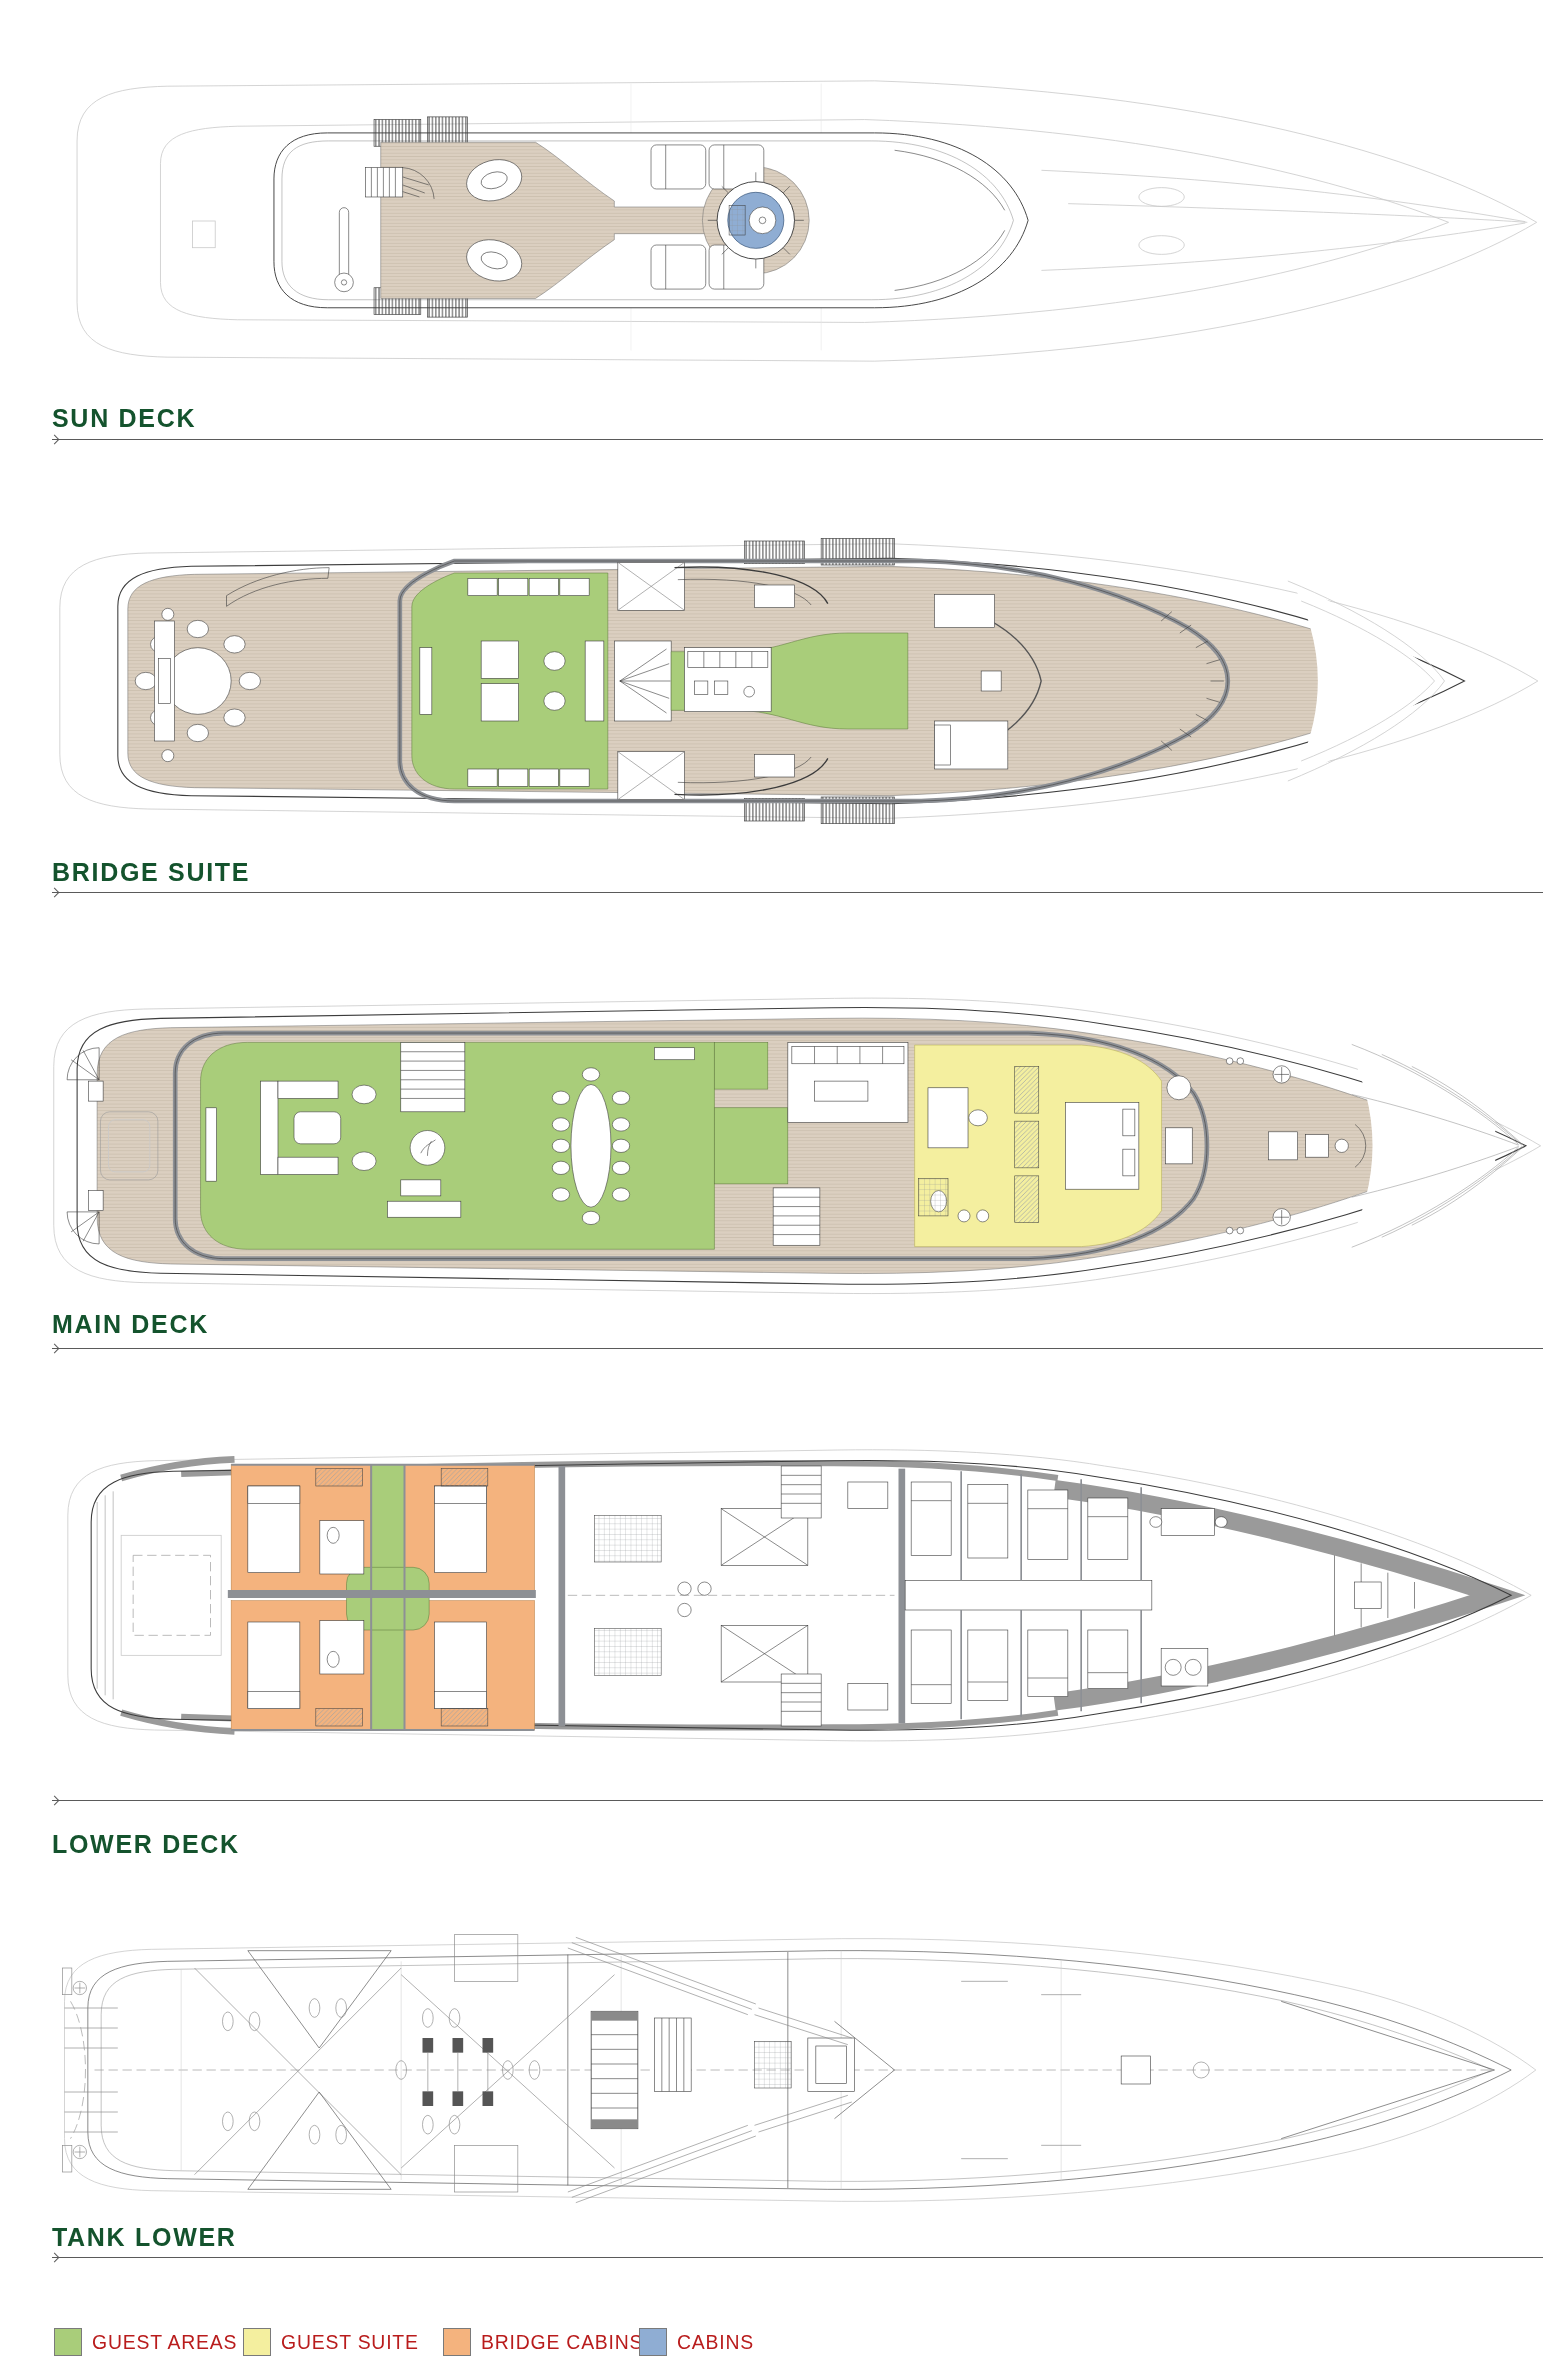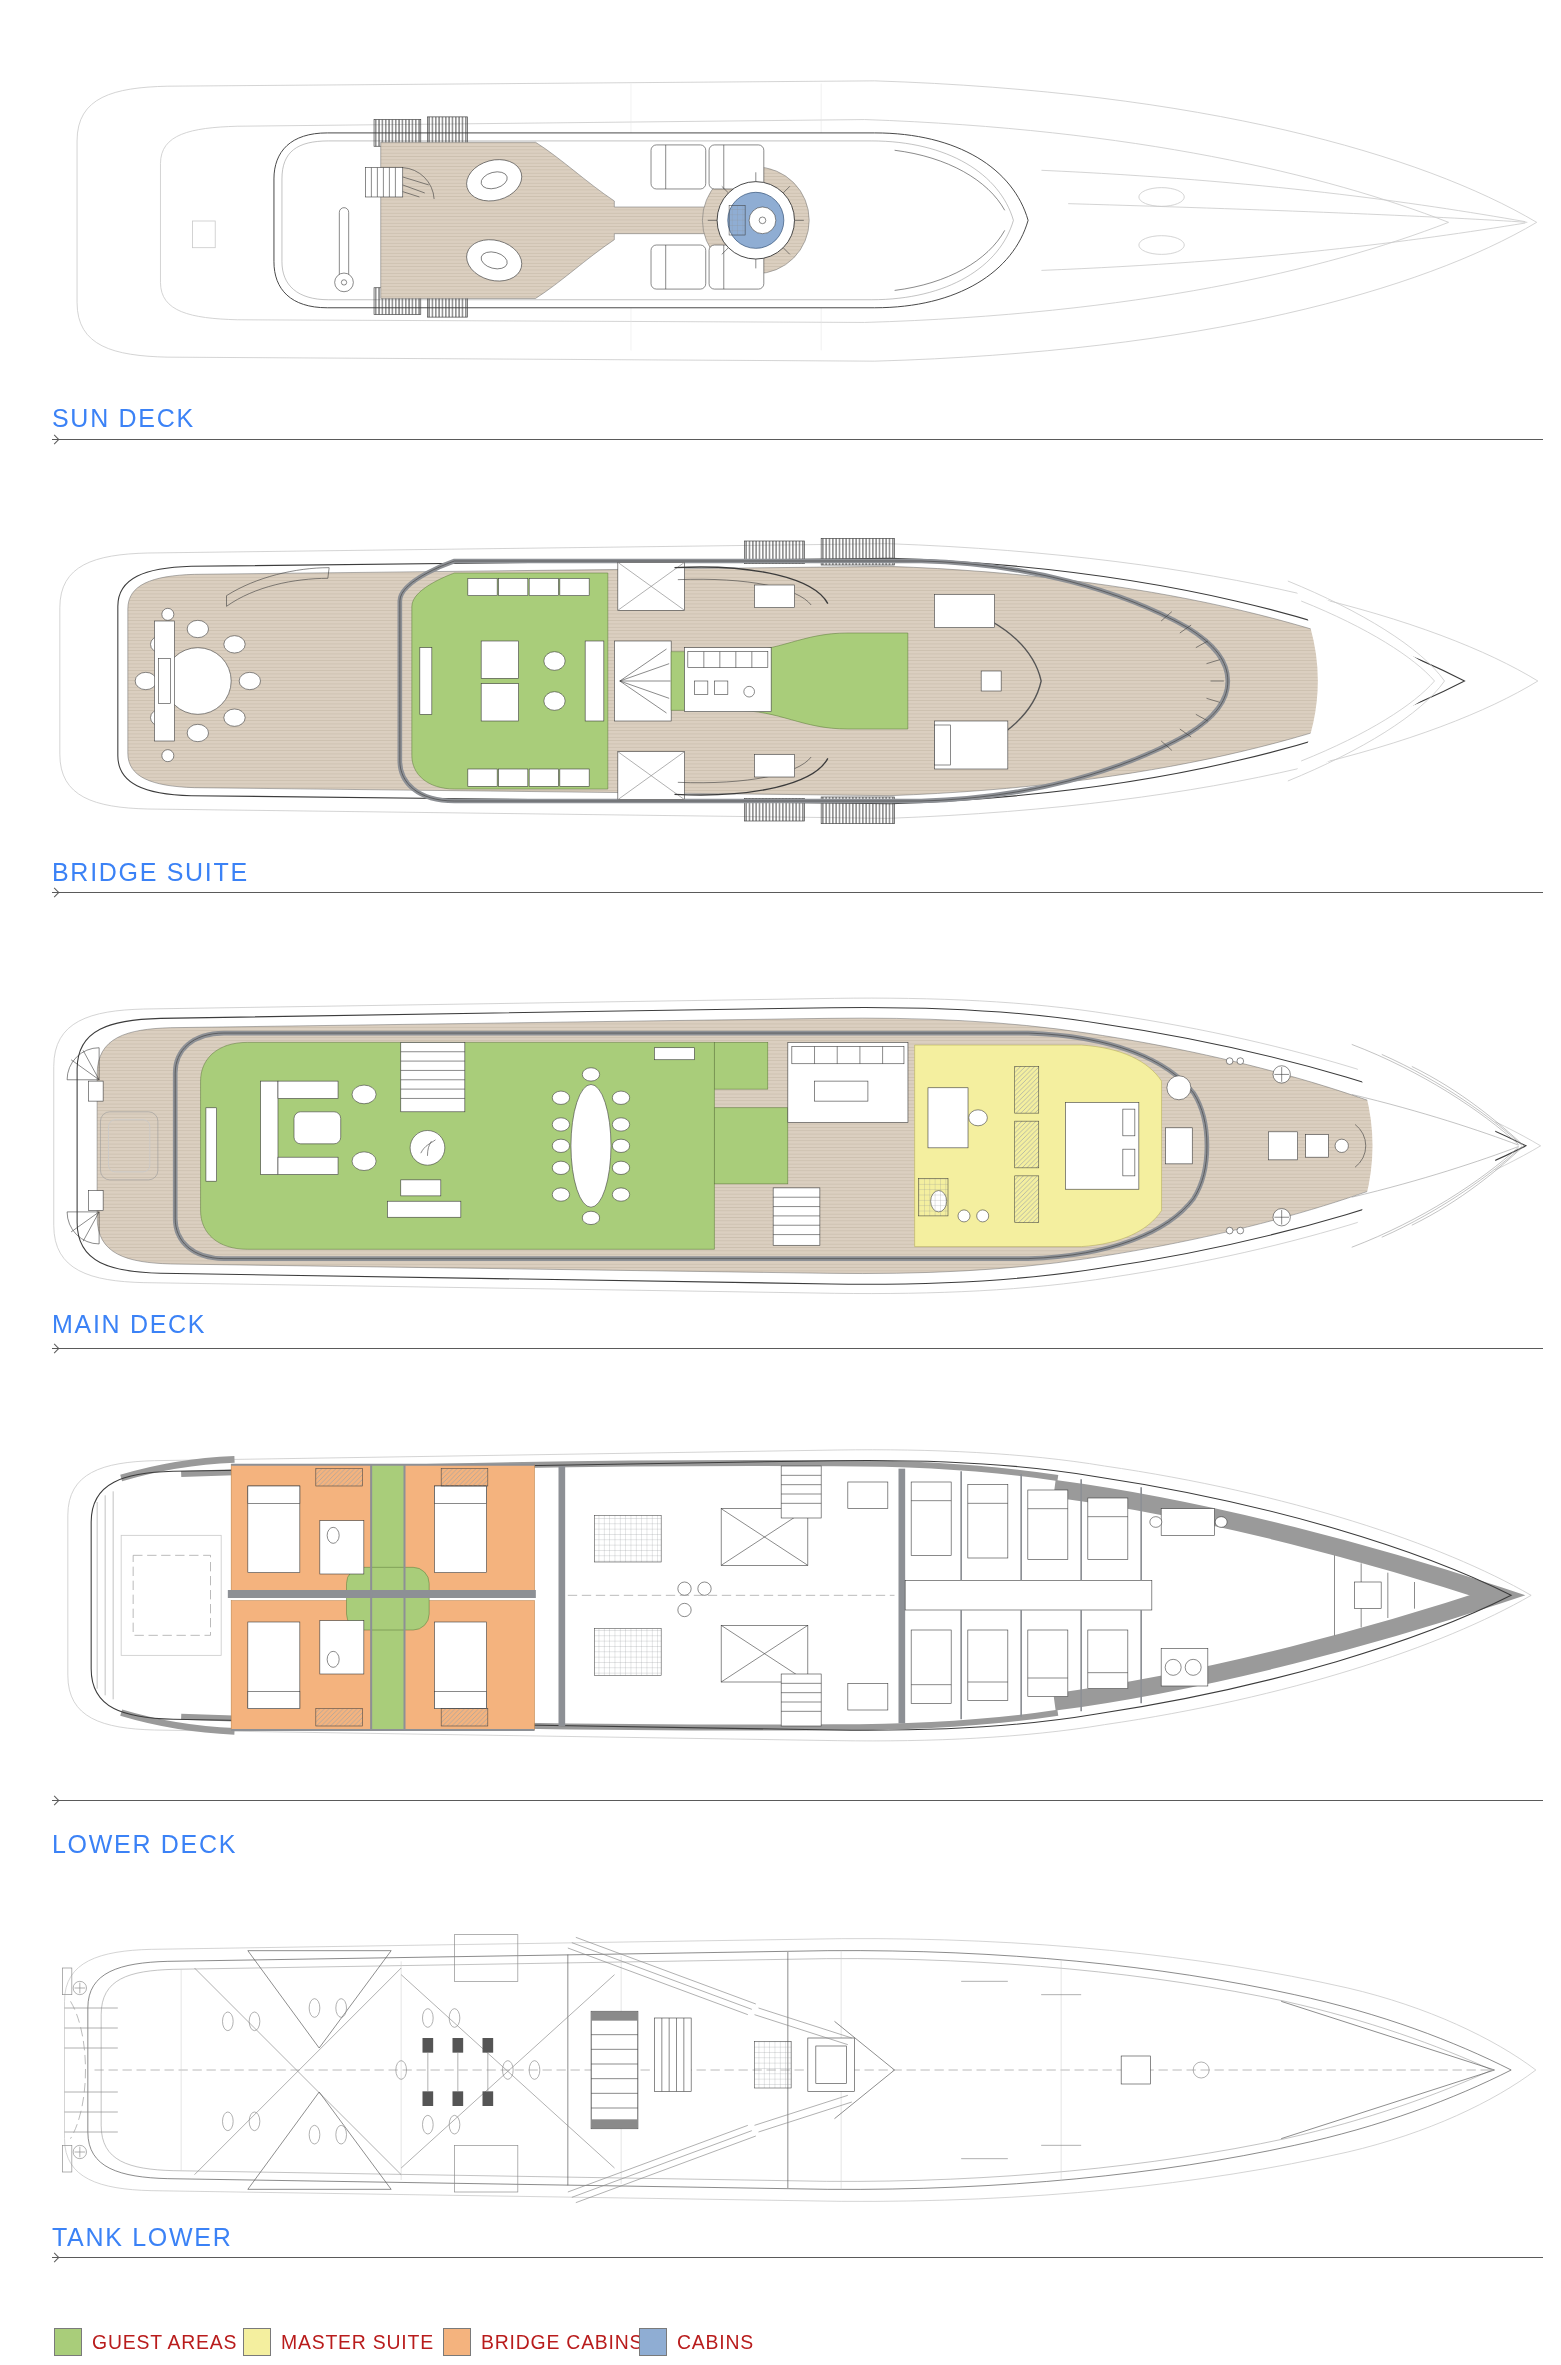--- a/index.html
+++ b/index.html
@@ -1,20 +1,20 @@
 <!DOCTYPE html>
 <html style="font-size:10.7px"><head>
 <meta charset="utf-8">
 <style>
   html,body{margin:0;padding:0;background:#fff}
   .page{position:relative;width:1561px;height:2366px;background:#fff;
         font-family:"Liberation Sans",sans-serif;overflow:hidden}
   .deck-svg{position:absolute;left:27px}
-  .deck-label{position:absolute;left:52px;font-size:25px;font-weight:400;
-        letter-spacing:1.7px;color:#3b82f6;white-space:nowrap}
+  .deck-label{position:absolute;left:52px;font-size:25px;font-weight:700;
+        letter-spacing:1.7px;color:#14532d;white-space:nowrap}
   .rule{position:absolute;left:52px;width:1491px;border-top:1.3px solid #5a5a5a}
   .rule::before{content:"";position:absolute;left:-1.3px;top:-4px;width:6px;height:6px;
         border-top:1.3px solid #5a5a5a;border-right:1.3px solid #5a5a5a;transform:rotate(45deg)}
   .legend-item{position:absolute;top:2328px;display:flex;align-items:center;gap:10px}
   .swatch{width:28px;height:28px;border:0.7px solid #7a7a7a;box-sizing:border-box}
   .legend-label{font-size:19.4px;color:#b91c1c;letter-spacing:0.8px;white-space:nowrap}
 
   
   .ln{fill:none;stroke:#3c3c3c;stroke-width:1.6}
   .tn{fill:none;stroke:#3c3c3c;stroke-width:0.9}
@@ -498,21 +498,21 @@
 <div class="deck-label" style="top:2223px">TANK LOWER</div>
 <div class="rule" style="top:2257px"></div>
 
 <div>
   <div class="legend-item" style="left:54px">
     <span class="swatch" style="background-color: rgb(169, 205, 122);"></span>
     <span class="legend-label">GUEST AREAS</span>
   </div>
   <div class="legend-item" style="left:243px">
     <span class="swatch" style="background-color: rgb(244, 239, 159);"></span>
-    <span class="legend-label">MASTER SUITE</span>
+    <span class="legend-label">GUEST SUITE</span>
   </div>
   <div class="legend-item" style="left:443px">
     <span class="swatch" style="background-color: rgb(244, 179, 126);"></span>
     <span class="legend-label">BRIDGE CABINS</span>
   </div>
   <div class="legend-item" style="left:639px">
     <span class="swatch" style="background-color: rgb(143, 173, 211);"></span>
     <span class="legend-label">CABINS</span>
   </div>
 </div>

